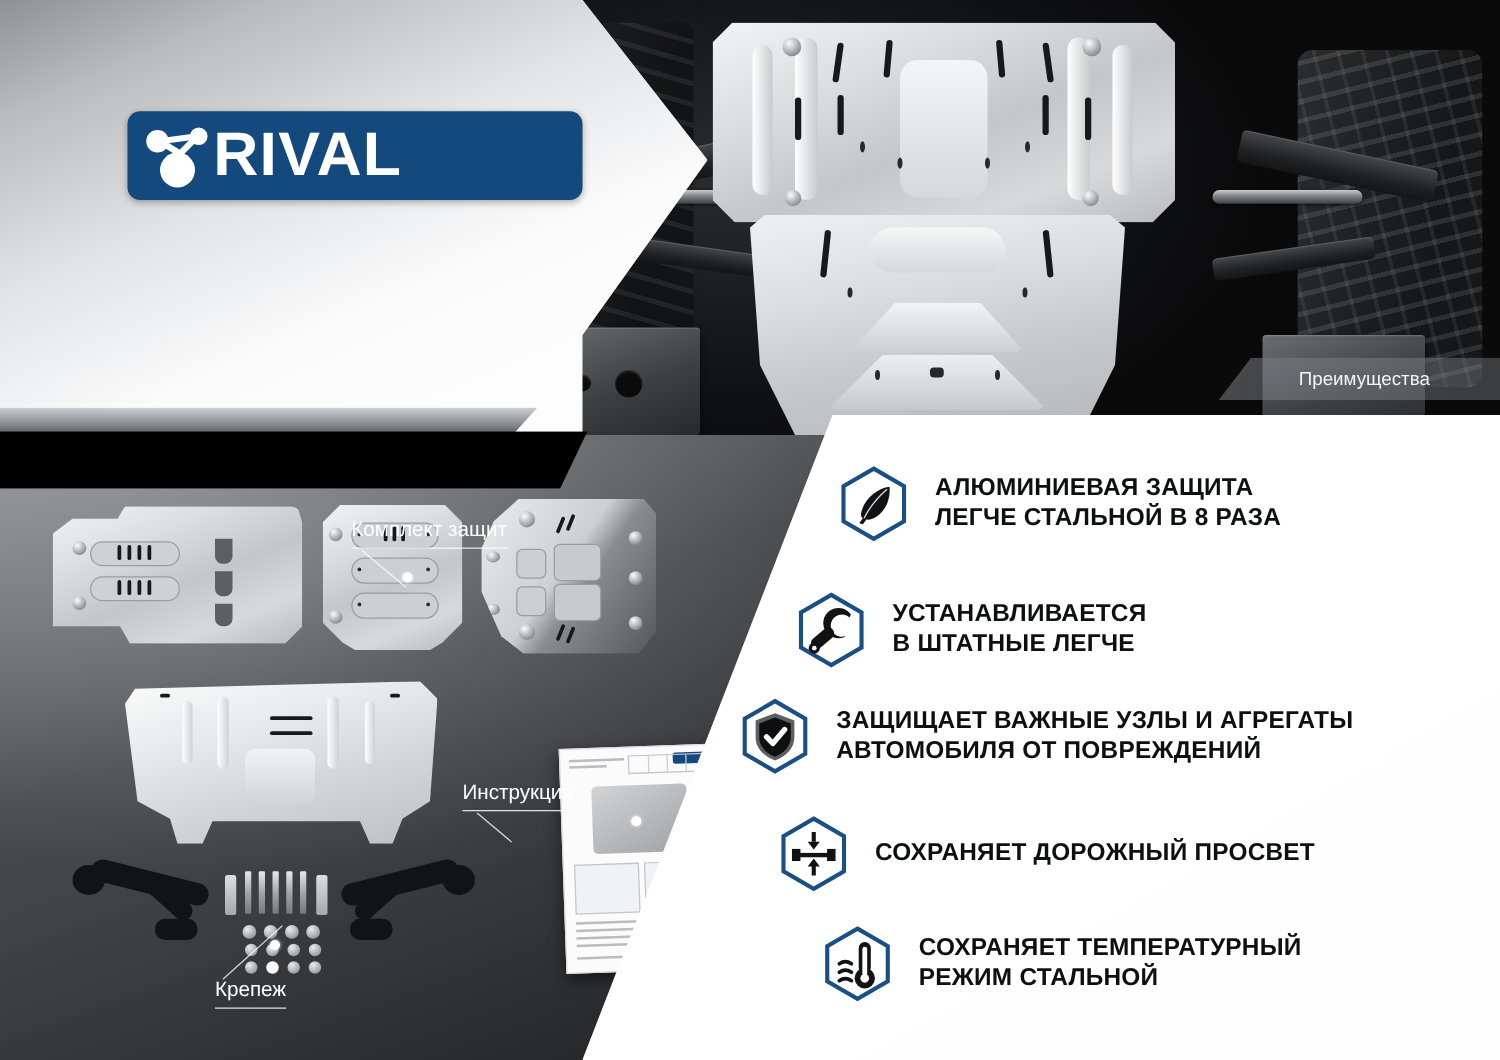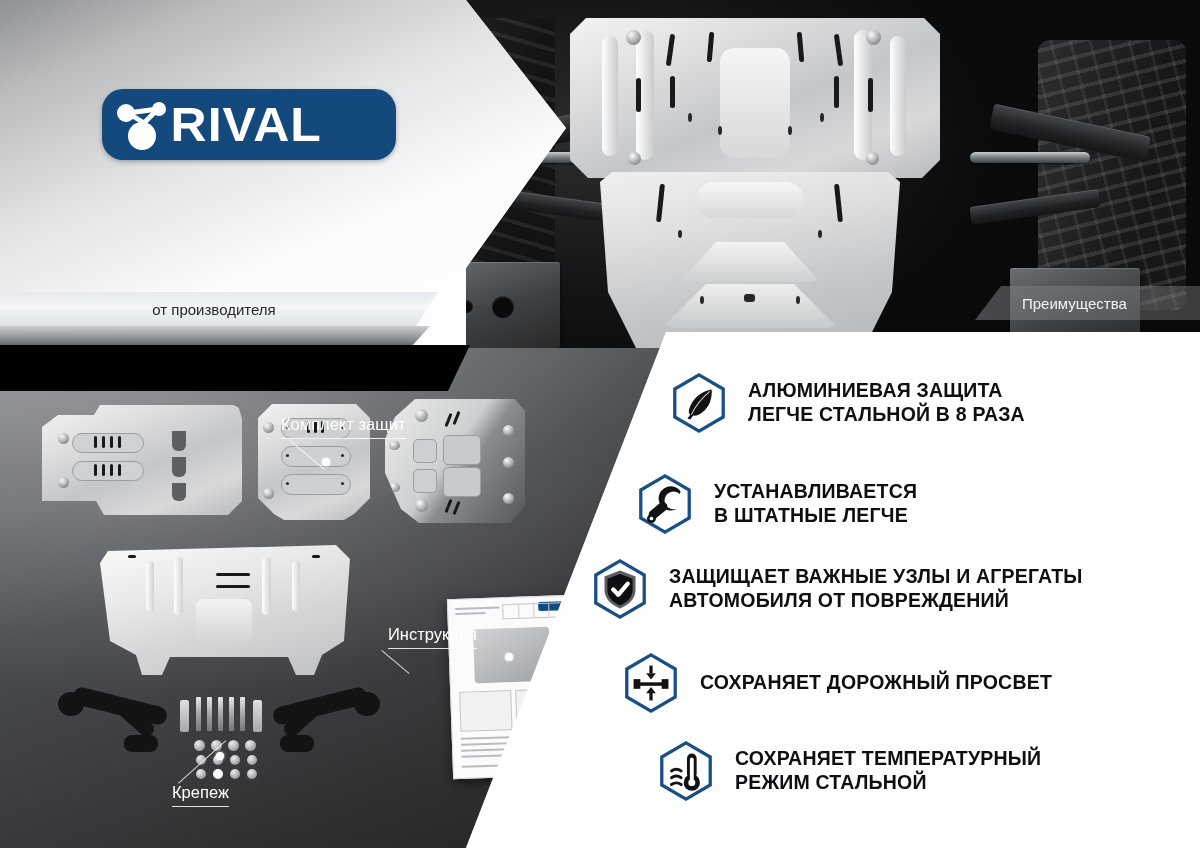--- a/index.html
+++ b/index.html
@@ -89,22 +89,22 @@
   }
   .header-wedge{
     position:absolute;left:388px;top:0;width:200px;height:348px;
     background:linear-gradient(140deg,#f7f7f8,#cfd1d3 60%,#9a9d9f);
     -webkit-clip-path:polygon(78px 0, 178px 128px, 78px 268px, 36px 268px, 136px 128px, 36px 0);
     clip-path:polygon(78px 0, 178px 128px, 78px 268px, 36px 268px, 136px 128px, 36px 0);
     opacity:.92;
   }
 
   .rival-logo{
-    position:absolute;left:102px;top:89px;width:294px;height:71px;
-    border-radius:21px;
+    position:absolute;left:102px;top:89px;width:364px;height:71px;
+    border-radius:10px;
     background:#14497d;
     box-shadow:0 2px 5px rgba(0,0,0,.28);
     display:flex;align-items:center;
   }
   .rival-mark{width:62px;height:58px;margin-left:10px;flex:none;}
   .rival-word{
     color:#ffffff;font-size:49px;font-weight:bold;letter-spacing:1px;
     font-family:"Liberation Sans",sans-serif;line-height:1;margin-left:-2px;
     transform:scaleX(1.02);
   }
@@ -166,21 +166,21 @@
   }
 
   
   .adv-badge{
     position:absolute;left:975px;top:286px;width:225px;height:34px;
     background:linear-gradient(90deg,rgba(120,124,128,.55),rgba(150,154,158,.35));
     -webkit-clip-path:polygon(26px 0, 225px 0, 225px 34px, 0 34px);
     clip-path:polygon(26px 0, 225px 0, 225px 34px, 0 34px);
     display:flex;align-items:center;
   }
-  .adv-badge span{color:#f3f4f5;font-size:15px;margin-left:47px;line-height:1;}
+  .adv-badge span{color:#f3f4f5;font-size:15px;margin-left:64px;line-height:1;}
 
   
   .callout{position:absolute;color:#ffffff;font-size:16.5px;line-height:1;white-space:nowrap;}
   .callout.u{border-bottom:1.6px solid rgba(255,255,255,.85);padding-bottom:5px;}
   .leader{position:absolute;background:rgba(255,255,255,.8);height:1.4px;transform-origin:0 0;}
   .leader-dot{position:absolute;width:8px;height:8px;border-radius:50%;background:#ffffff;box-shadow:0 0 3px rgba(255,255,255,.9);}
 
   
   .sheet{
     position:absolute;background:#fbfbfb;box-shadow:0 4px 12px rgba(0,0,0,.55);
@@ -423,23 +423,20 @@
       <line x1="32" y1="27" x2="30" y2="38" stroke="#ffffff" stroke-width="6"></line>
       <circle cx="14" cy="17" r="9" fill="#ffffff"></circle>
       <circle cx="47" cy="13" r="7" fill="#ffffff"></circle>
       <circle cx="30" cy="40" r="14" fill="#ffffff"></circle>
     </svg>
     <span class="rival-word">RIVAL</span>
   </div>
 
 
   <div class="sub-band-shadow"></div>
-  <div class="sub-band">
-    <span>от производителя</span>
-  </div>
   <div class="black-strip"></div>
 
   <div class="adv-badge">
     <span>Преимущества</span>
   </div>
 
   <div class="features-edge"></div>
   <div class="features-panel"></div>
 
   <div class="feature" style="left:668px;top:372px;">
@@ -501,21 +498,21 @@
       <path d="M17 46 q5 -3.5 10 0" stroke="#101214" stroke-width="3" fill="none" stroke-linecap="round"></path>
     </svg>
     <div class="feature-text">СОХРАНЯЕТ ТЕМПЕРАТУРНЫЙ
 РЕЖИМ СТАЛЬНОЙ</div>
   </div>
 
   <div class="callout u" style="left:281px;top:416px;">Комплект защит</div>
   <div class="leader" style="left:290px;top:440px;width:46px;transform:rotate(40deg);"></div>
   <div class="leader-dot" style="left:322px;top:458px;"></div>
 
-  <div class="callout u" style="left:388px;top:626px;">Инструкция</div>
+  <div class="callout u" style="left:370px;top:626px;">Инструкция</div>
   <div class="leader" style="left:382px;top:650px;width:36px;transform:rotate(40deg);"></div>
   <div class="leader-dot" style="left:505px;top:653px;"></div>
 
   <div class="callout u" style="left:172px;top:784px;">Крепеж</div>
   <div class="leader" style="left:178px;top:783px;width:64px;transform:rotate(-42deg);"></div>
   <div class="leader-dot" style="left:216px;top:752px;"></div>
 
 </div>
 
 </body></html>

